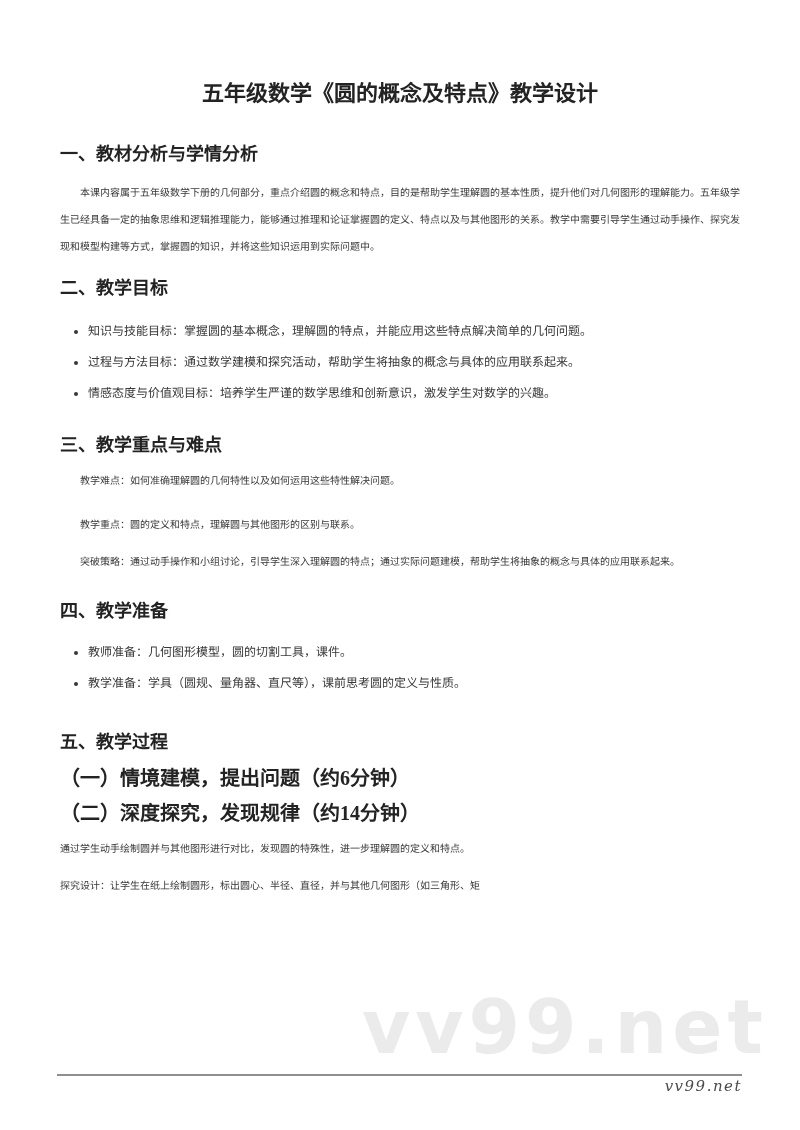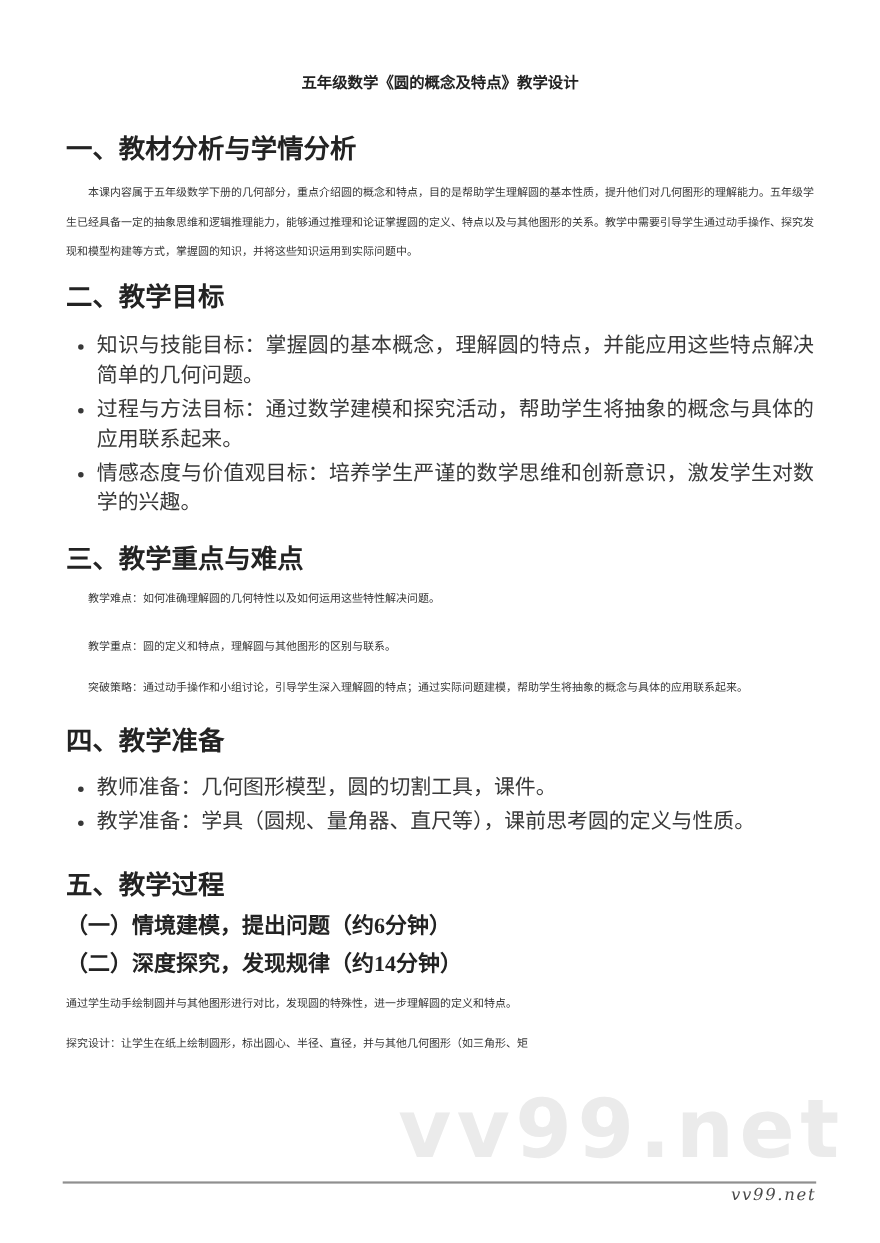--- a/index.html
+++ b/index.html
@@ -24,30 +24,30 @@
     color: #ebebeb;
     white-space: nowrap;
     user-select: none;
   }
   .content {
     position: relative;
     z-index: 1;
     padding: 62px 60px 0 60px;
   }
   .doc-title {
-    margin: 0;
-    font-size: 14px;
+    margin: 17px;
+    font-size: 22px;
     line-height: 30px;
     font-weight: bold;
     text-align: center;
     color: #232323;
   }
   h2.sec {
     margin: 0;
-    font-size: 24px;
+    font-size: 18px;
     line-height: 22px;
     font-weight: bold;
     color: #232323;
   }
   h3.subsec {
     margin: 0;
     font-size: 20px;
     line-height: 22px;
     font-weight: bold;
     color: #232323;
@@ -59,21 +59,21 @@
     text-align: justify;
     color: #383838;
   }
   p.indent { text-indent: 2em; }
   ul.blist {
     margin: 0;
     padding-left: 28px;
     list-style: disc outside;
   }
   ul.blist li {
-    font-size: 19px;
+    font-size: 12px;
     line-height: 27px;
     margin-bottom: 4px;
     text-align: justify;
     color: #383838;
   }
   .footer {
     position: absolute;
     left: 57px;
     right: 58px;
     top: 1074px;

